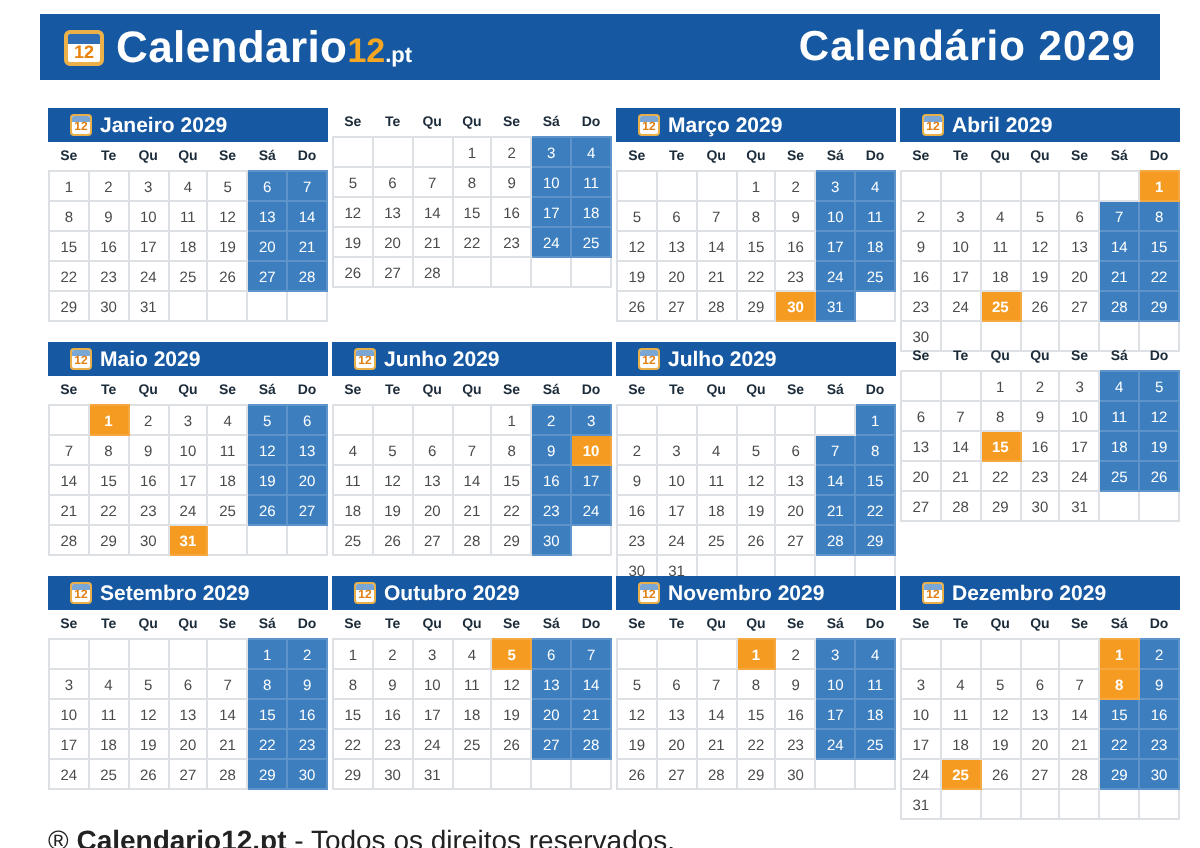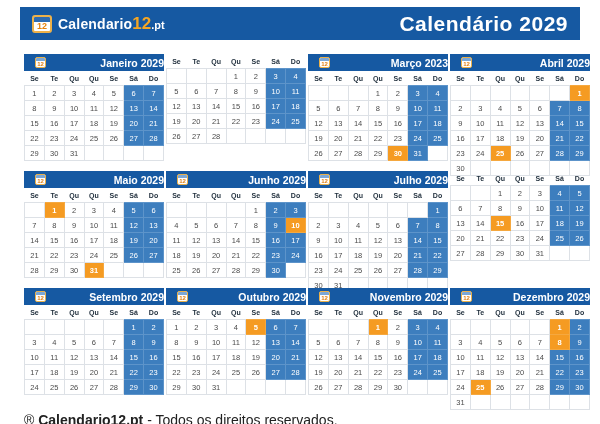--- a/index.html
+++ b/index.html
@@ -22,35 +22,35 @@
   .logo{display:flex;align-items:center;gap:6px;cursor:pointer;}
   .logo-icon{
     width:20px;height:18px;background:#fff;border:2px solid #edb14a;
     border-radius:3px;position:relative;overflow:hidden;box-sizing:border-box;flex:0 0 auto;
   }
   .logo-icon .ic-top{position:absolute;top:0;left:0;right:0;height:5px;background:#2e6cb3;}
   .logo-icon .ic-num{
     position:absolute;top:4px;left:0;right:0;text-align:center;
     font-size:9px;line-height:11px;font-weight:bold;color:#e8820c;
   }
-  .logo-text{color:#fff;font-size:14px;font-weight:bold;letter-spacing:.2px;}
+  .logo-text{color:#fff;font-size:22px;font-weight:bold;letter-spacing:.2px;}
   .logo-accent{color:#f5a623;font-size:17px;font-weight:bold;}
   .logo-tld{color:#fff;font-size:11px;font-weight:bold;margin-top:20px;}
   .page-title{color:#fff;font-size:21px;font-weight:bold;letter-spacing:.5px;}
 
   
   .band{position:absolute;left:24px;display:flex;gap:2px;}
   #band-0{top:54px}
   #band-1{top:171px}
   #band-2{top:288px}
   .month{width:140px;flex:0 0 auto;}
   .mh{
     height:17px;background:var(--blue);color:#fff;display:flex;align-items:center;
     gap:4px;padding-left:11px;box-sizing:border-box;
-    font-size:10.5px;font-weight:bold;cursor:pointer;justify-content:space-between;
+    font-size:10.5px;font-weight:bold;cursor:pointer;
   }
   .mi{
     width:11px;height:11px;background:#fff;border:1px solid #e9b04a;border-radius:2px;
     position:relative;overflow:hidden;box-sizing:border-box;flex:0 0 auto;
   }
   .mi-top{position:absolute;top:0;left:0;right:0;height:3px;background:#7ba7d7;}
   .mi-num{
     position:absolute;top:2px;left:0;right:0;text-align:center;
     font-size:6px;line-height:8px;font-weight:bold;color:#e07f12;
   }
@@ -217,21 +217,21 @@
           </tr>
         </tbody>
       </table>
     </div>
     <div class="month">
       <div class="mh">
         <span class="mi">
           <span class="mi-top"></span>
           <span class="mi-num">12</span>
         </span>
-        <span>Março 2023</span>
+        <span>Março 2029</span>
       </div>
       <table>
         <thead>
           <tr>
             <th>Se</th>
             <th>Te</th>
             <th>Qu</th>
             <th>Qu</th>
             <th>Se</th>
             <th>Sá</th>

